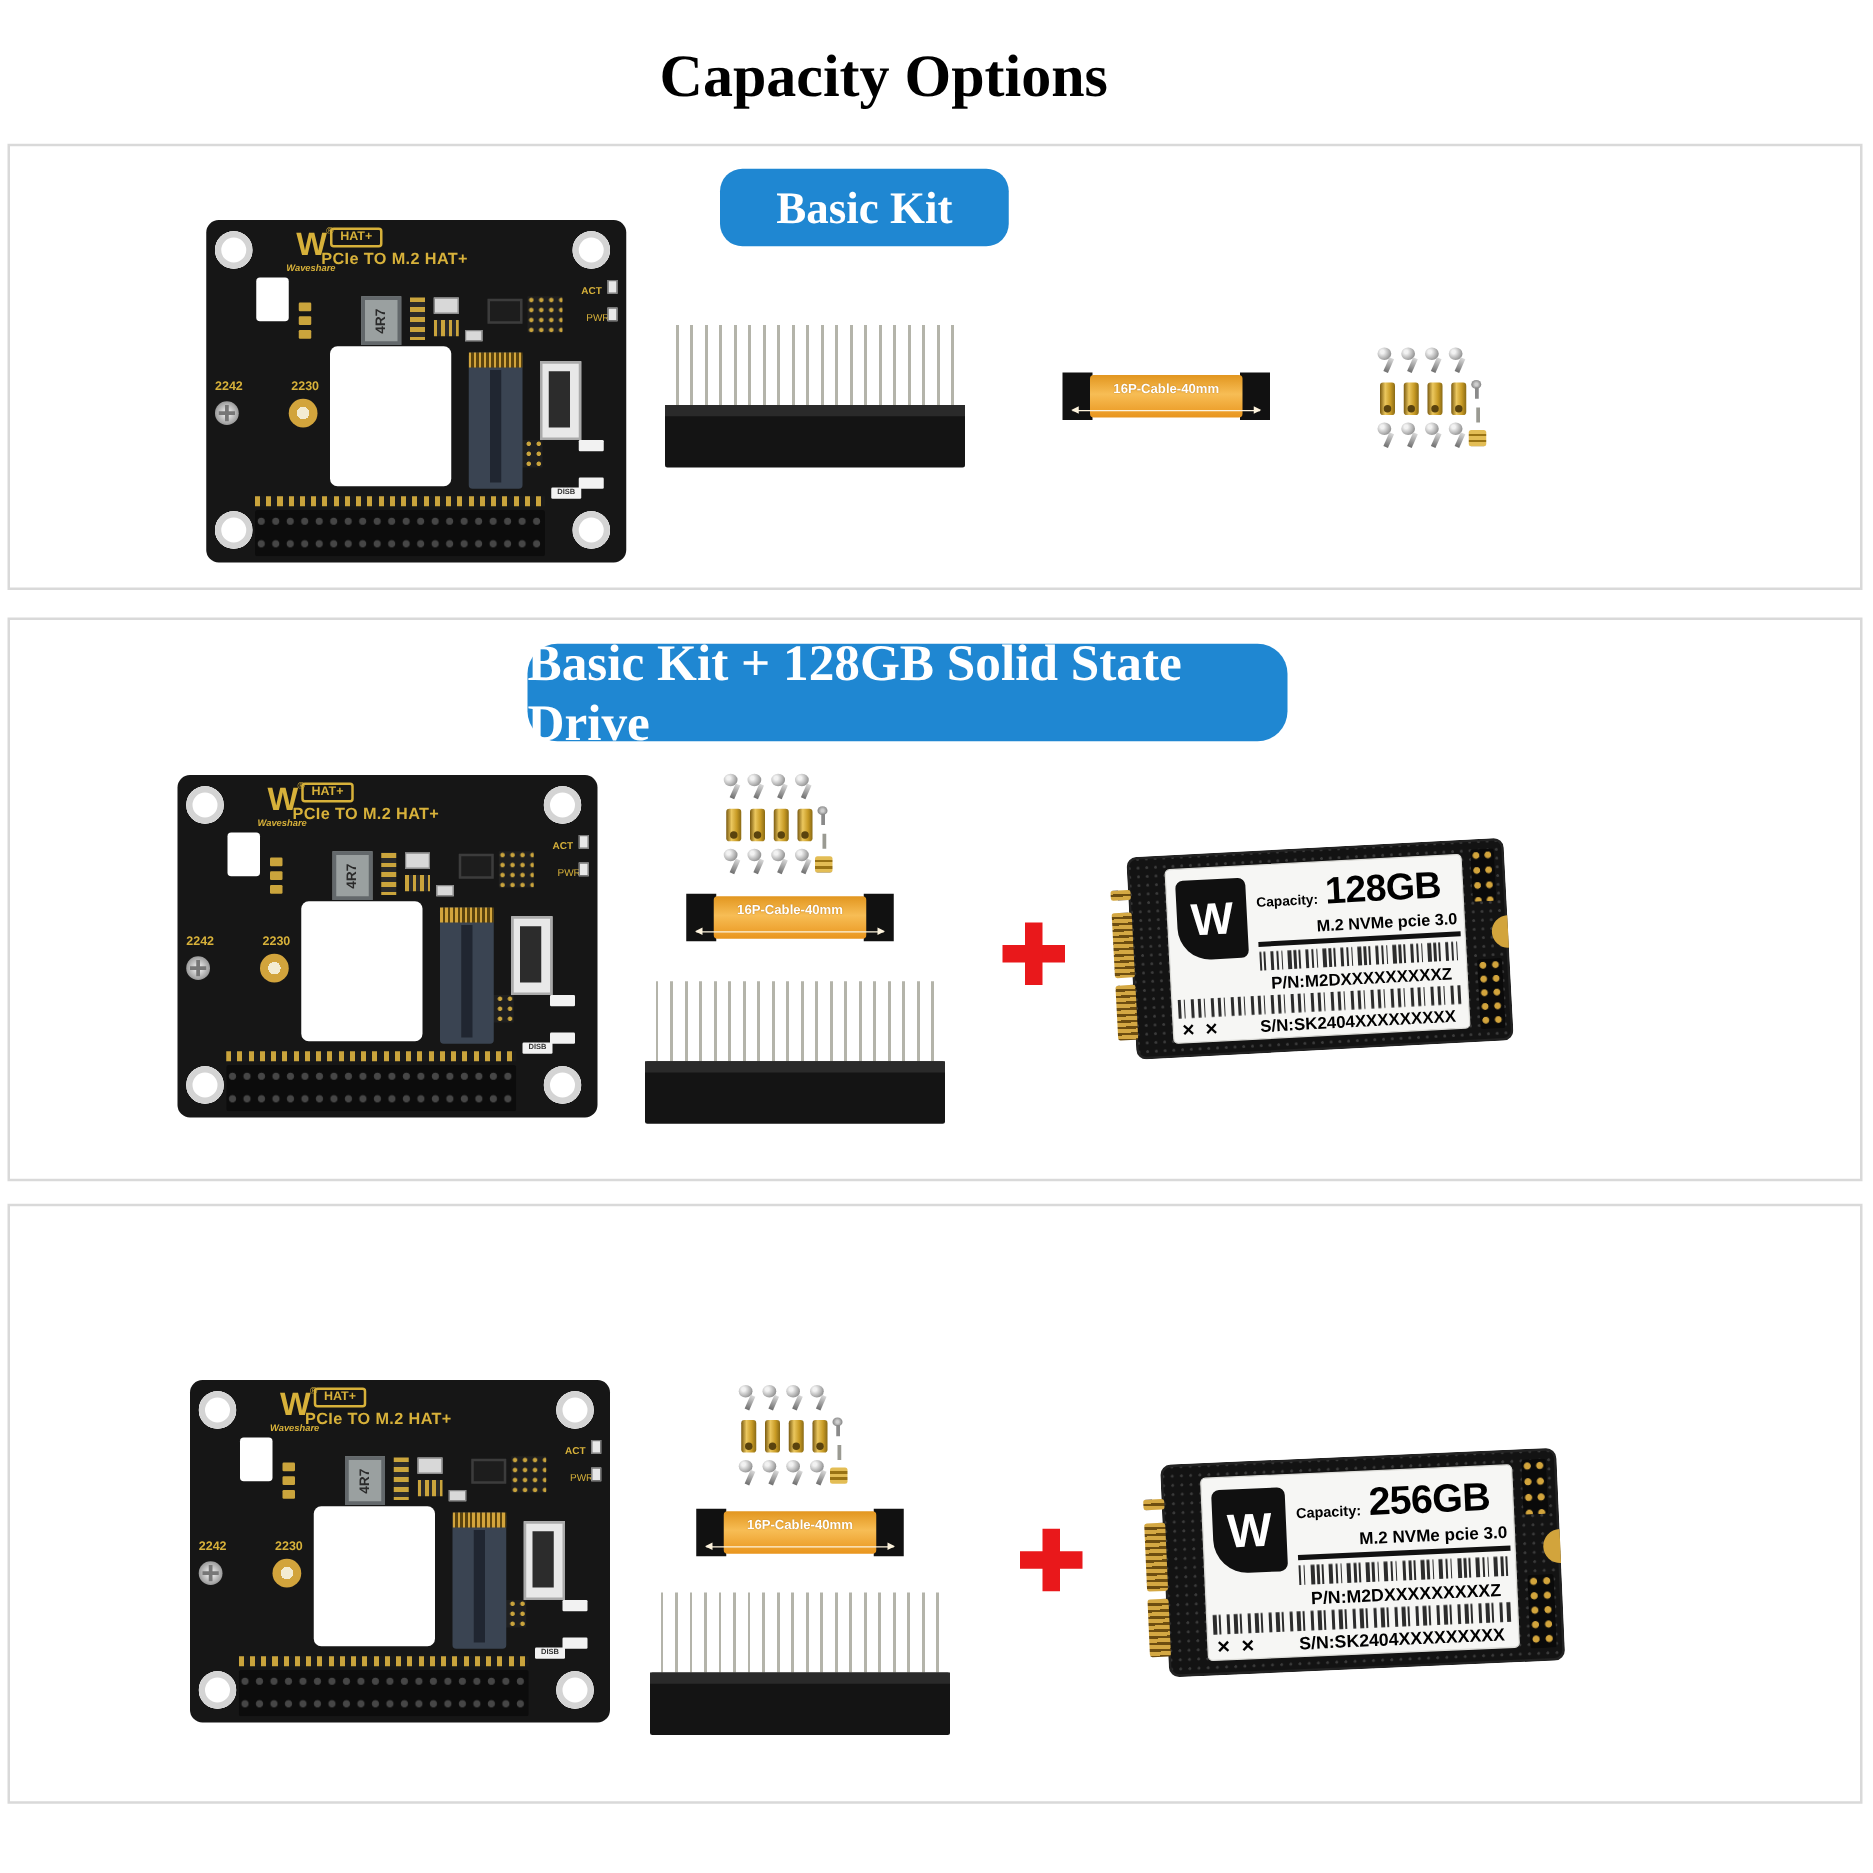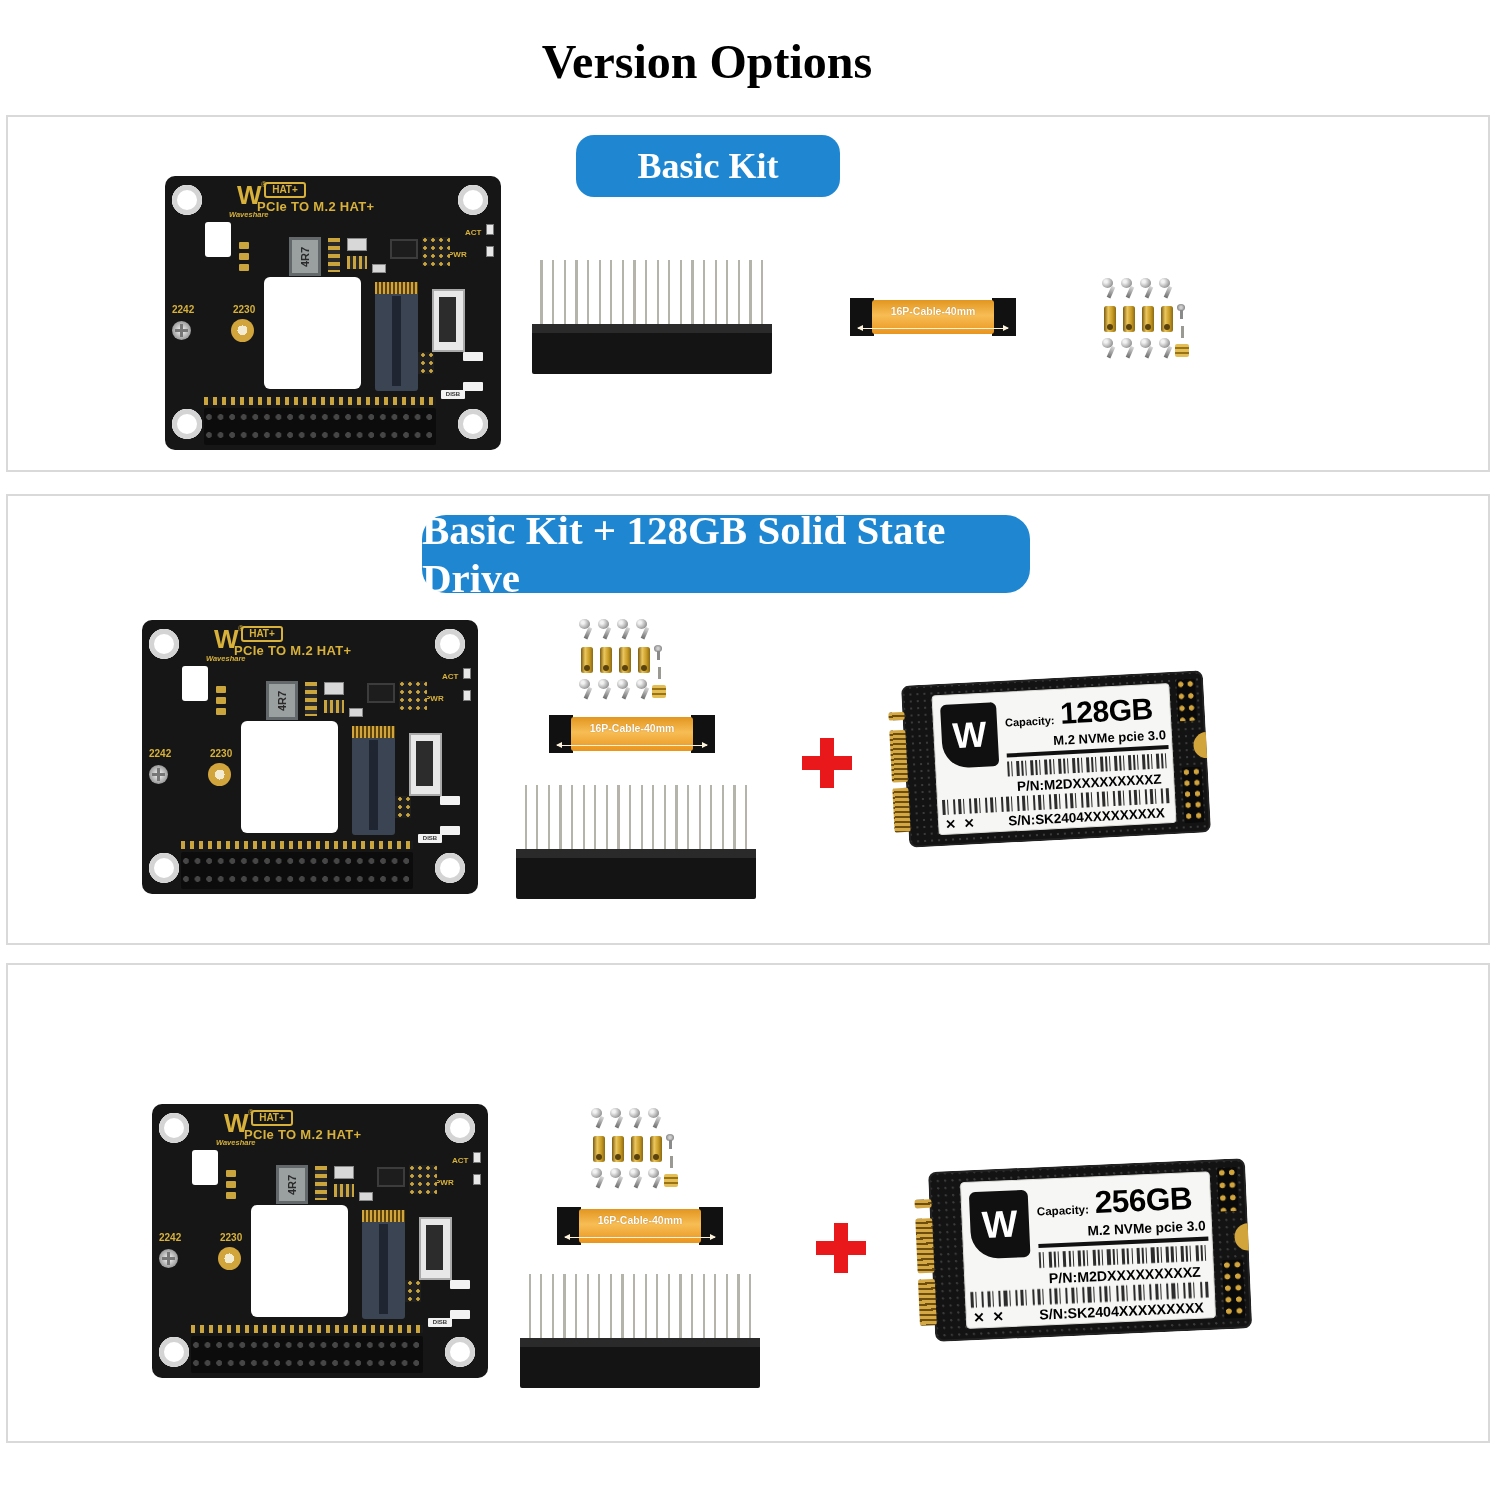--- a/index.html
+++ b/index.html
@@ -12,41 +12,41 @@
 
   
   .section{position:absolute;left:6px;width:1484px;background:#fff;
     border:2px solid #d9d9d9;box-sizing:border-box;}
   .sec1{top:115px;height:357px;}
   .sec2{top:494px;height:451px;padding-left:32px;}
   .sec3{top:963px;height:480px;}
 
   .banner{position:absolute;display:flex;align-items:center;justify-content:center;
     background:#1f87d2;color:#fff;font-family:"Liberation Serif",serif;font-weight:bold;}
-  .banner1{left:568px;top:18px;width:264px;height:62px;border-radius:18px;font-size:36px;}
+  .banner1{left:568px;top:18px;width:231px;height:62px;border-radius:18px;font-size:36px;}
   .banner2{left:414px;top:19px;width:608px;height:78px;border-radius:24px;font-size:41px;}
   .banner3{left:414px;top:20px;width:610px;height:78px;border-radius:24px;font-size:41px;}
 
   
   .board{position:absolute;width:336px;height:274px;background:#161616;border-radius:10px;}
   .board *{position:absolute;box-sizing:border-box;}
   .hole{width:30px;height:30px;border-radius:50%;background:#fff;
     box-shadow:inset 0 0 0 5px #d4d4d4, inset 0 0 0 9px #fff;}
   .hole.tl{left:7px;top:9px;}  .hole.tr{left:293px;top:9px;}
   .hole.bl{left:7px;top:233px;} .hole.br{left:293px;top:233px;}
   .notch{left:40px;top:46px;width:26px;height:35px;background:#fff;border-radius:3px;}
   .b-logo{left:72px;top:4px;width:24px;height:30px;color:#d7b13a;font-weight:800;
     font-size:26px;line-height:30px;}
   .b-reg{left:96px;top:4px;font-size:8px;color:#d7b13a;}
   .b-brand{left:64px;top:34px;font-size:7.5px;font-weight:bold;color:#d7b13a;font-style:italic;}
   .b-badge{left:99px;top:6px;width:42px;height:16px;border:2px solid #d7b13a;border-radius:3px;
     color:#d7b13a;font-size:10px;font-weight:bold;text-align:center;line-height:12px;}
   .b-title{left:92px;top:23px;font-size:13px;font-weight:bold;color:#d7b13a;letter-spacing:.3px;}
   .b-act{left:300px;top:52px;font-size:8px;font-weight:bold;color:#d7b13a;}
-  .b-pwr{left:283px;top:74px;font-size:8px;font-weight:bold;color:#d7b13a;}
+  .b-pwr{left:304px;top:74px;font-size:8px;font-weight:normal;color:#d7b13a;}
   .b-led{width:8px;height:11px;background:#e8e8e8;border:1px solid #777;}
   .led1{left:321px;top:48px;} .led2{left:321px;top:70px;}
   .inductor{left:124px;top:61px;width:32px;height:39px;background:#9aa0a0;border:3px solid #63686b;
     color:#2a2a2a;font-size:11px;font-weight:bold;display:flex;align-items:center;justify-content:center;}
   .inductor span{transform:rotate(-90deg);}
   .gpad{width:10px;height:7px;background:#caa43c;border-radius:1px;}
   .gp1{left:74px;top:66px;} .gp2{left:74px;top:77px;} .gp3{left:74px;top:88px;}
   .chip{left:225px;top:63px;width:28px;height:20px;background:#1d1d1d;border:2px solid #3c3c3c;}
   .smd{background:#d8d8d8;border:1px solid #888;}
   .s1a{left:163px;top:62px;width:12px;height:34px;background:repeating-linear-gradient(180deg,#caa43c 0 4px,#2a2a2a 4px 8px);border:none;}
@@ -165,21 +165,21 @@
     background-image:radial-gradient(circle at 4.5px 5px,#d2a43c 2.4px,transparent 3px);}
   .pb-top{right:8px;top:8px;width:19px;height:42px;background-size:9.5px 12px;}
   .pb-bot{right:6px;top:96px;width:20px;height:56px;background-size:10px 11px;}
   .gnotch{right:0;top:62px;width:13px;height:26px;background:#d2a43c;border-radius:13px 0 0 13px;}
 </style>
 </head>
 <body>
 
 <div class="stage">
 
-  <div class="page-title">Version Options</div>
+  <div class="page-title">Capacity Options</div>
 
   <div class="section sec1">
     <div class="banner banner1">
       <span>Basic Kit</span>
     </div>
 
     <div class="board" style="left:157px;top:59px;">
       <span class="hole tl"></span>
       <span class="hole tr"></span>
       <span class="hole bl"></span>

